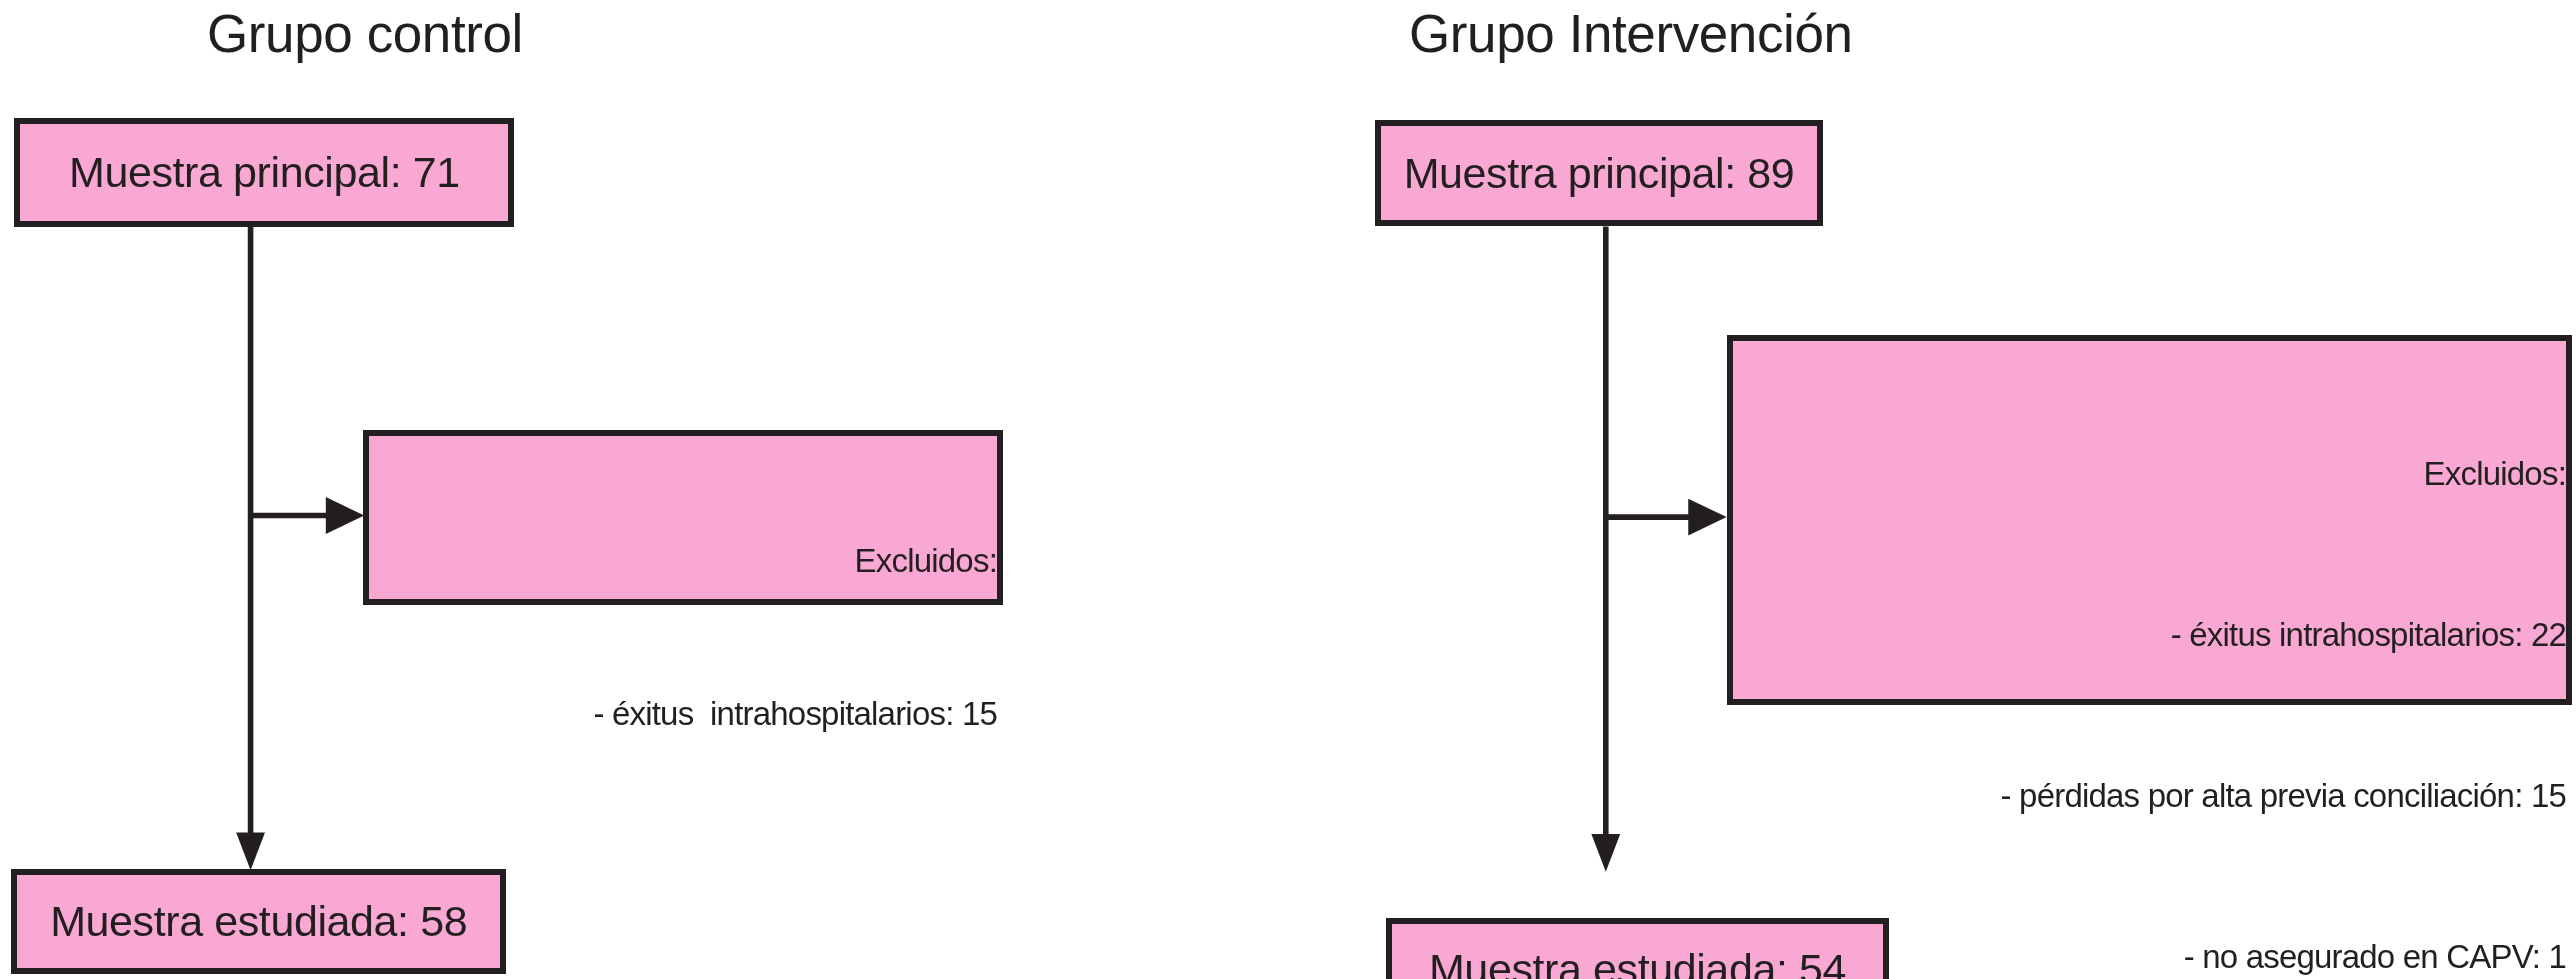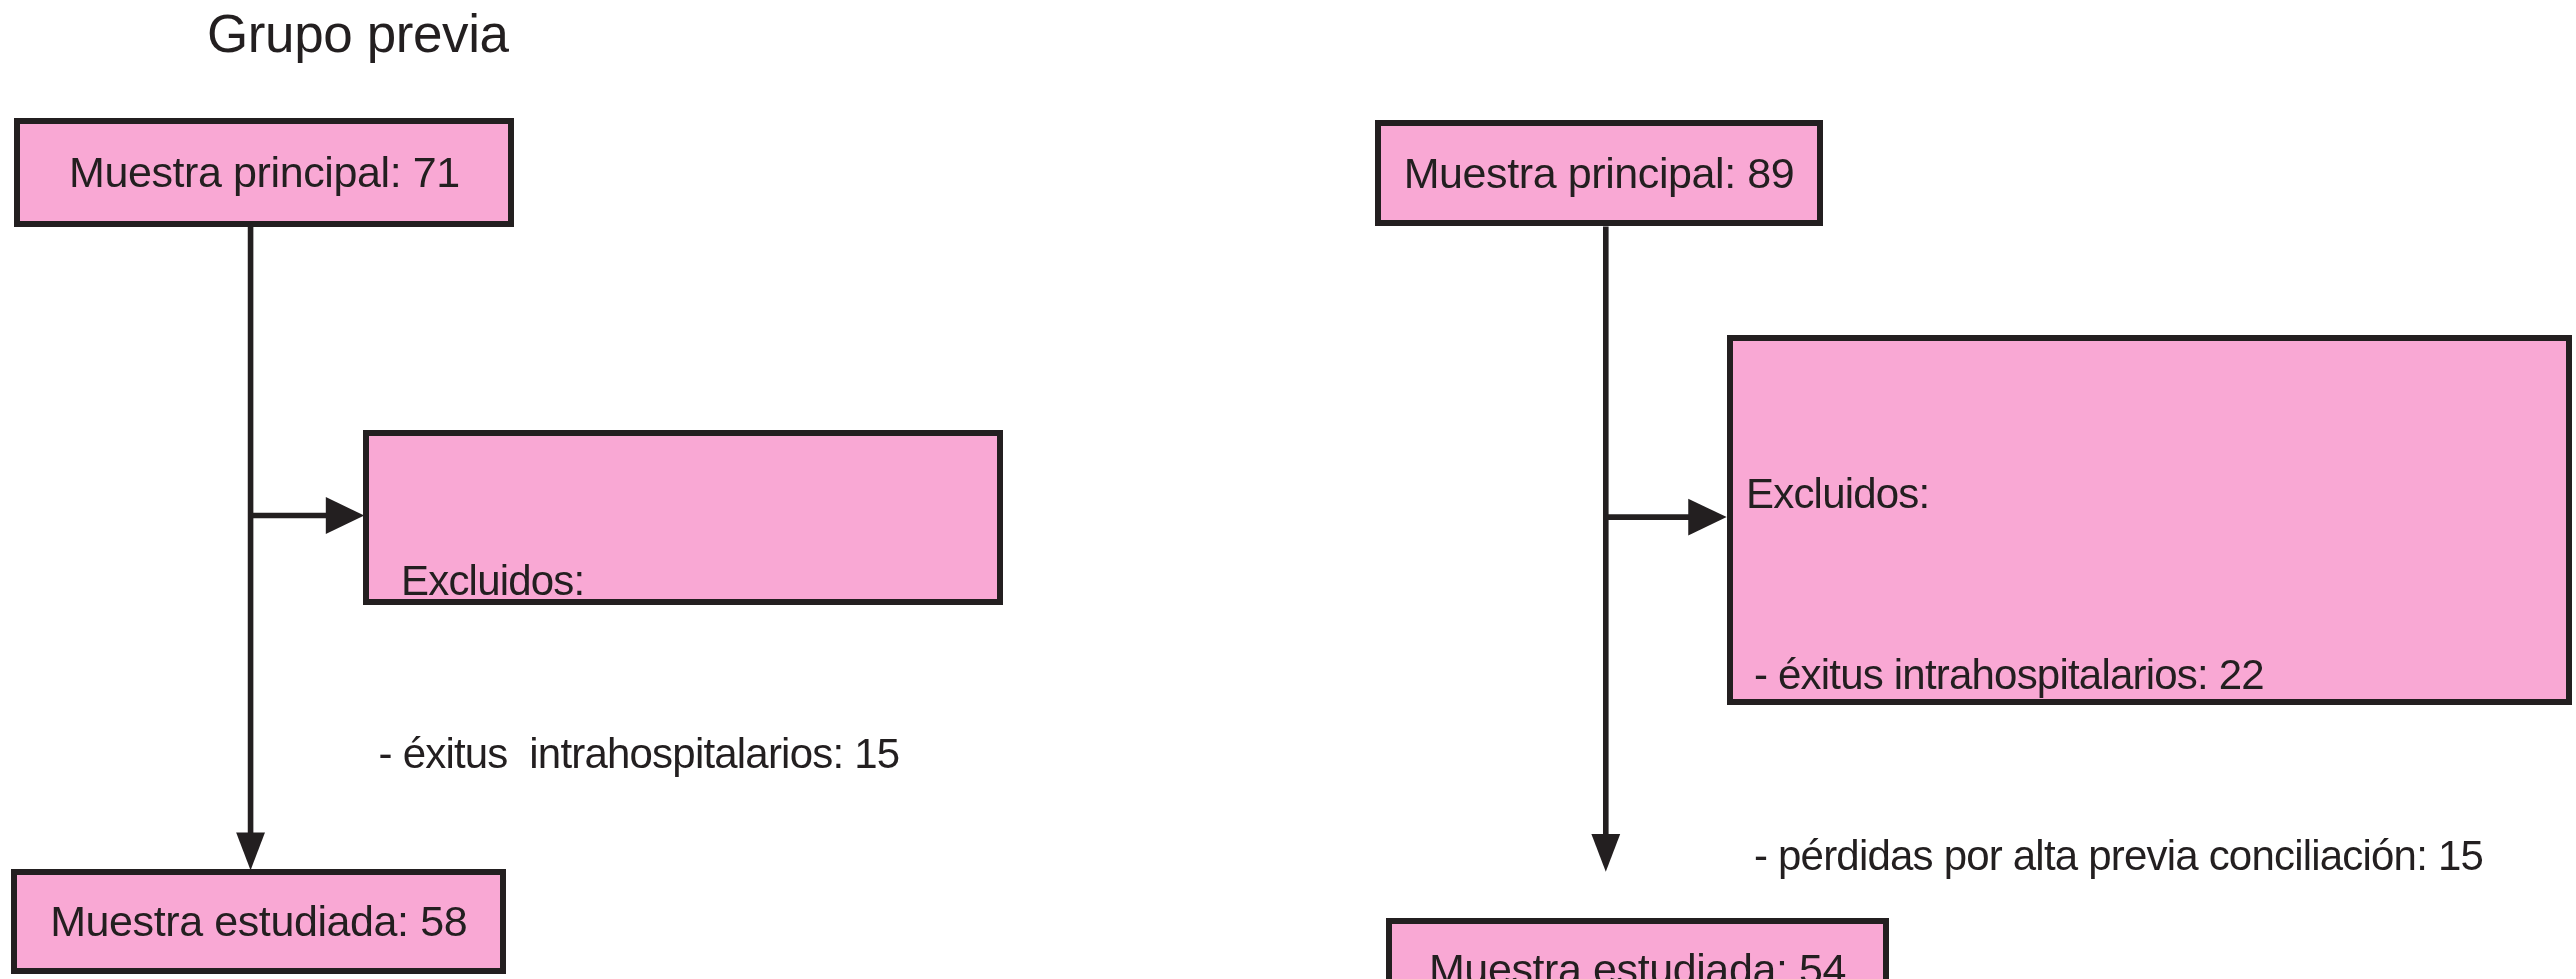--- a/index.html
+++ b/index.html
@@ -47,22 +47,23 @@
     letter-spacing: -0.4px;
     white-space: pre;
   }
   #ctrl-main   { left: 14.4px;   top: 118px;  width: 500px;  height: 109px; }
   #ctrl-result { left: 11.2px;   top: 869px; width: 495px;  height: 105px; justify-content: center; }
   #int-main    { left: 1375px; top: 120px;  width: 448px;  height: 106px; justify-content: center; }
   #int-result  { left: 1386px; top: 870px; width: 503px;  height: 102px; margin-top: 48px; }
 
   .excl-box {
     display: block;
-    font-size: 42px;
+    font-size: 33px;
     letter-spacing: -0.8px;
+    text-align: right;
   }
   #ctrl-excl {
     left: 363px; top: 430px; width: 640px; height: 175px;
     padding-top: 9.6px;
   }
   #ctrl-excl .excl-line { line-height: 77px; }
   #int-excl {
     left: 1727px; top: 335px; width: 845px; height: 370px;
     padding-top: 14.4px;
   }
@@ -90,35 +91,36 @@
     <line x1="313" y1="644" x2="412" y2="644" stroke="#231f20" stroke-width="7"></line>
     <polygon points="455,644 407,621 407,667" fill="#231f20"></polygon>
 
     <line x1="2006" y1="283" x2="2006" y2="1048" stroke="#231f20" stroke-width="7"></line>
     <polygon points="2006,1089 1988,1042 2024,1042" fill="#231f20"></polygon>
 
     <line x1="2006" y1="646" x2="2112" y2="646" stroke="#231f20" stroke-width="7"></line>
     <polygon points="2157,646 2109,623 2109,669" fill="#231f20"></polygon>
   </svg>
 
-  <div class="group-title" id="title-control">Grupo previa</div>
+  <div class="group-title" id="title-control">Grupo control</div>
 
   <div class="node-box" id="ctrl-main">
     <span>Muestra principal: 71</span>
   </div>
 
   <div class="node-box excl-box" id="ctrl-excl">
     <div class="excl-line excl-heading-ctrl">Excluidos:</div>
     <div class="excl-line excl-item-ctrl">- éxitus  intrahospitalarios: 15</div>
   </div>
 
   <div class="node-box" id="ctrl-result">
     <span>Muestra estudiada: 58</span>
   </div>
 
+  <div class="group-title" id="title-intervention">Grupo Intervención</div>
 
   <div class="node-box" id="int-main">
     <span>Muestra principal: 89</span>
   </div>
 
   <div class="node-box excl-box" id="int-excl">
     <div class="excl-line excl-heading-int">Excluidos:</div>
     <div class="excl-line excl-item-int">- éxitus intrahospitalarios: 22</div>
     <div class="excl-line excl-item-int">- pérdidas por alta previa conciliación: 15</div>
     <div class="excl-line excl-item-int">- no asegurado en CAPV: 1</div>

